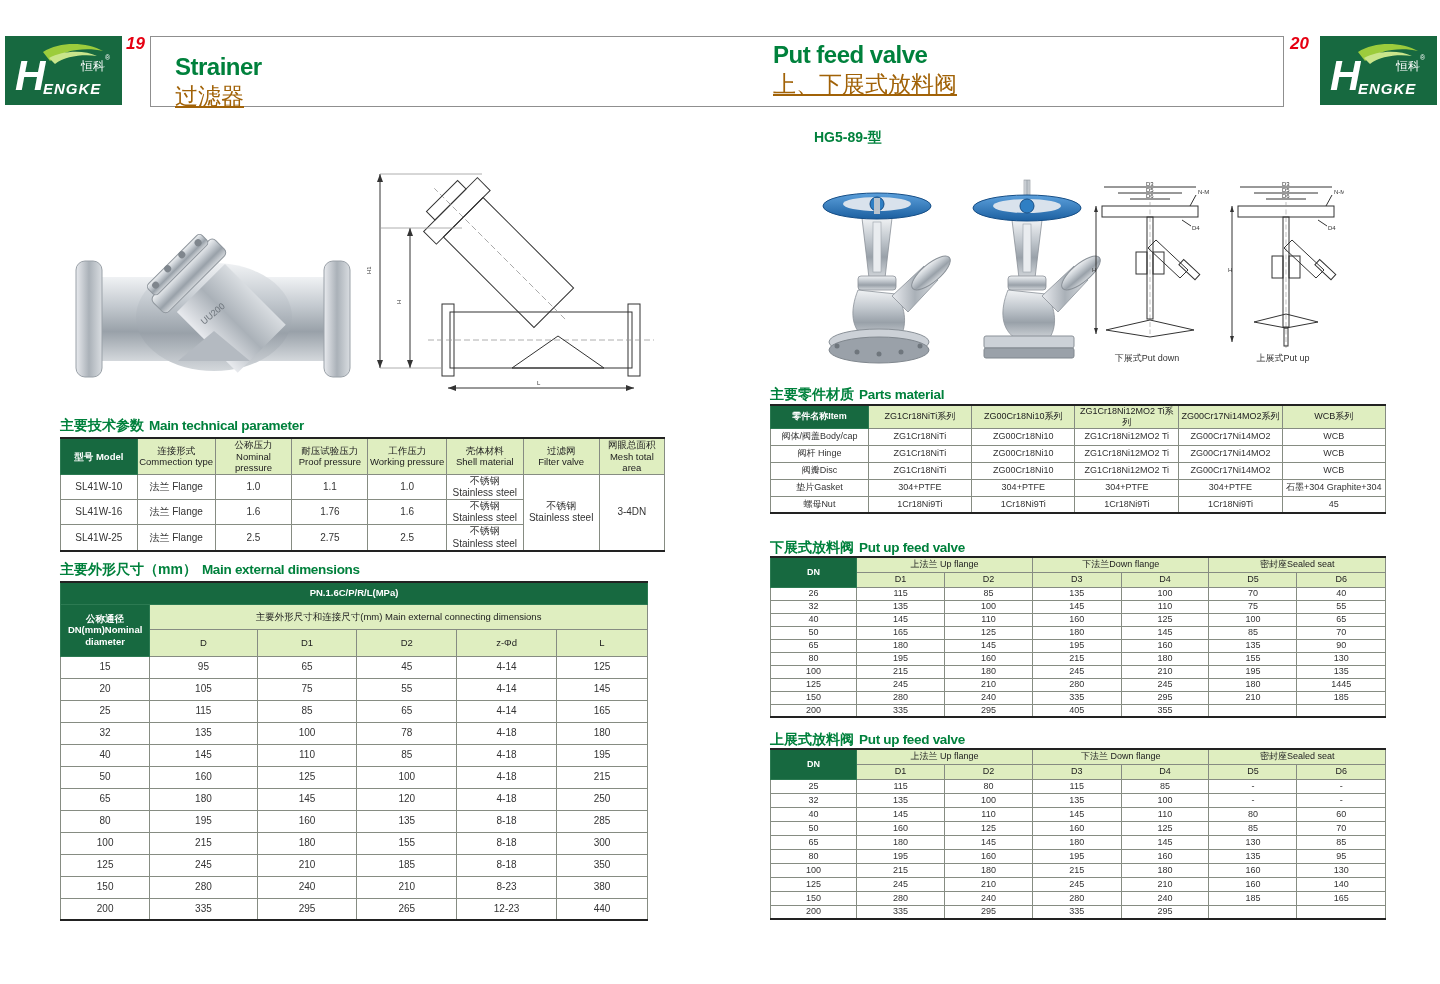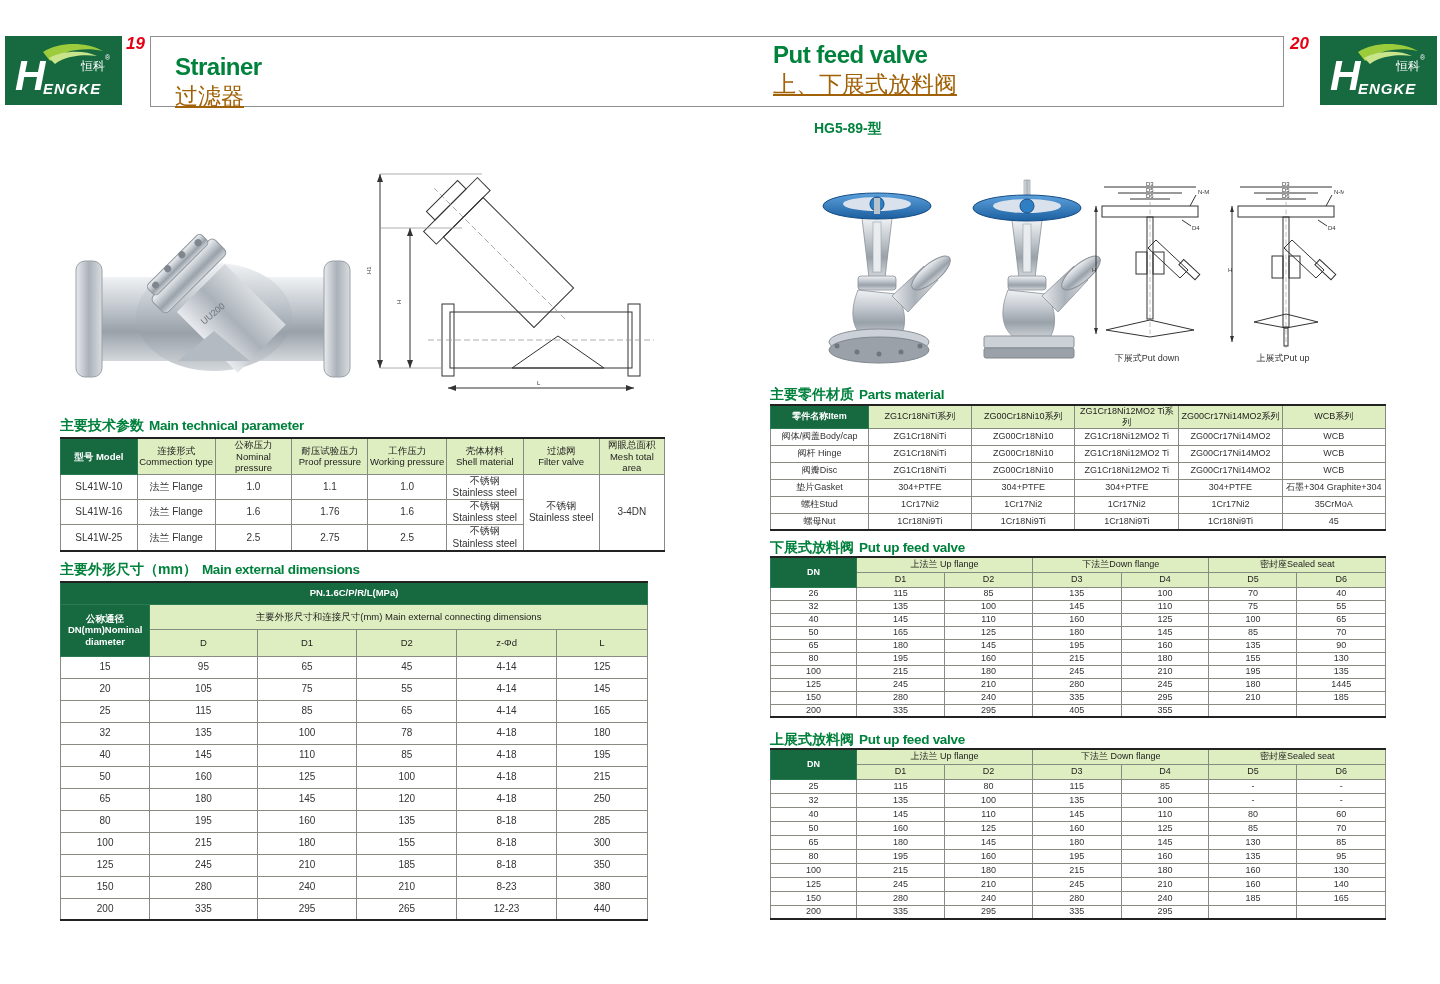--- a/index.html
+++ b/index.html
@@ -138,21 +138,21 @@
     <path d="M48,92 l-3,8 l6,0 Z M48,232 l-3,-8 l6,0 Z" fill="#333"></path>
     <text class="dim-text" x="39" y="168" font-size="9" transform="rotate(-90 39 168)">H</text>
     <line x1="18" y1="38" x2="120" y2="38" stroke="#999" stroke-width=".8"></line>
     <line x1="18" y1="92" x2="100" y2="92" stroke="#999" stroke-width=".8"></line>
     <line x1="18" y1="232" x2="80" y2="232" stroke="#999" stroke-width=".8"></line>
     <line x1="86" y1="252" x2="272" y2="252" class="draw-line"></line>
     <path d="M86,252 l8,-3 l0,6 Z M272,252 l-8,-3 l0,6 Z" fill="#333"></path>
     <text class="dim-text" x="175" y="249" font-size="9">L</text>
   </svg>
 
-  <div class="abs model-heading" style="left:770px;top:120px;padding-left:44px;">HG5-89-型</div>
+  <div class="abs model-heading" style="left:770px;top:129px;padding-left:44px;">HG5-89-型</div>
 
   <svg class="abs" style="left:812px;top:178px;" width="292" height="192" viewBox="0 0 292 192">
     <defs>
       <linearGradient id="blu" x1="0" y1="0" x2="0" y2="1">
         <stop offset="0" stop-color="#5ca0dc"></stop>
           <stop offset="1" stop-color="#1b5fa0"></stop>
       </linearGradient>
     </defs>
     <g>
       <polygon points="50,40 80,40 73,100 57,100" fill="url(#stV)" stroke="#8a9198" stroke-width=".8"></polygon>
@@ -492,28 +492,20 @@
           </tr>
           <tr>
             <td>垫片Gasket</td>
             <td>304+PTFE</td>
             <td>304+PTFE</td>
             <td>304+PTFE</td>
             <td>304+PTFE</td>
             <td>石墨+304 Graphite+304</td>
           </tr>
           <tr>
-            <td>螺柱Stud</td>
-            <td>1Cr17Ni2</td>
-            <td>1Cr17Ni2</td>
-            <td>1Cr17Ni2</td>
-            <td>1Cr17Ni2</td>
-            <td>35CrMoA</td>
-          </tr>
-          <tr>
             <td>螺母Nut</td>
             <td>1Cr18Ni9Ti</td>
             <td>1Cr18Ni9Ti</td>
             <td>1Cr18Ni9Ti</td>
             <td>1Cr18Ni9Ti</td>
             <td>45</td>
           </tr>
         </tbody>
     </table>
   </div>

